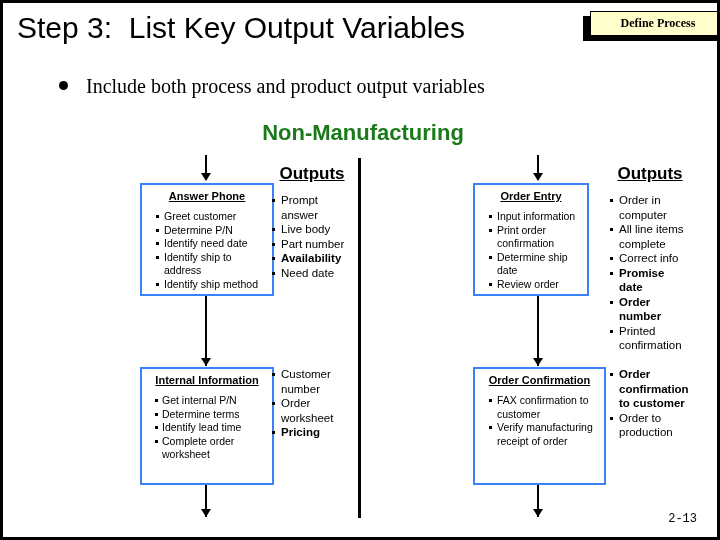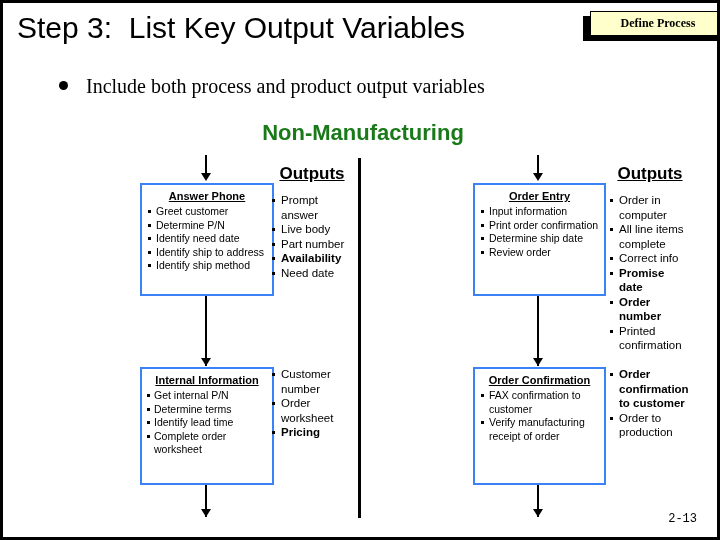--- a/index.html
+++ b/index.html
@@ -130,21 +130,21 @@
     font-family: "Liberation Sans", sans-serif;
     font-size: 11px;
     font-weight: bold;
     text-decoration: underline;
     color: #000000;
     margin: 5px 0 3px 0;
     white-space: pre;
   }
   .pbox-list {
     list-style: none;
-    margin: 0;
+    margin: 8px;
     padding: 0 3px 0 5px;
   }
   .pbox-list li {
     font-family: "Liberation Sans", sans-serif;
     font-size: 10.5px;
     line-height: 13.5px;
     color: #000000;
     position: relative;
     padding-left: 9px;
     white-space: pre-line;
@@ -299,21 +299,21 @@
         <li class="bold">Pricing</li>
       </ul>
     </div>
 
     <div class="vline" style="left:202px; top:482px; height:32px;"></div>
     <div class="arrowhead" style="left:198px; top:506px;"></div>
 
     <div class="vline" style="left:534px; top:152px; height:20px;"></div>
     <div class="arrowhead" style="left:530px; top:170px;"></div>
 
-    <div class="pbox" style="left:470px; top:180px; width:133px; height:113px;">
+    <div class="pbox" style="left:470px; top:180px; width:116px; height:113px;">
       <div class="pbox-title">Order Entry</div>
       <ul class="pbox-list">
         <li>Input information</li>
         <li>Print order confirmation</li>
         <li>Determine ship date</li>
         <li>Review order</li>
       </ul>
     </div>
 
     <div class="outcol" style="left:606px; top:161px; width:82px;">

